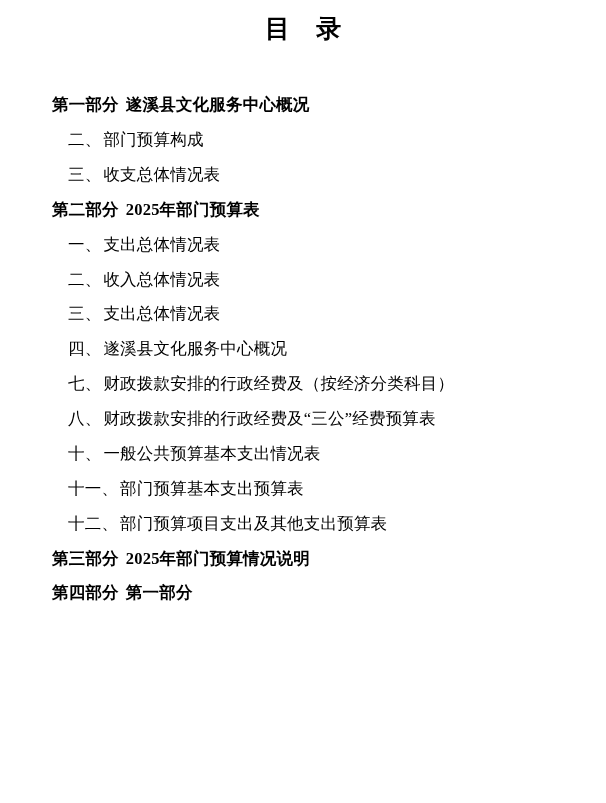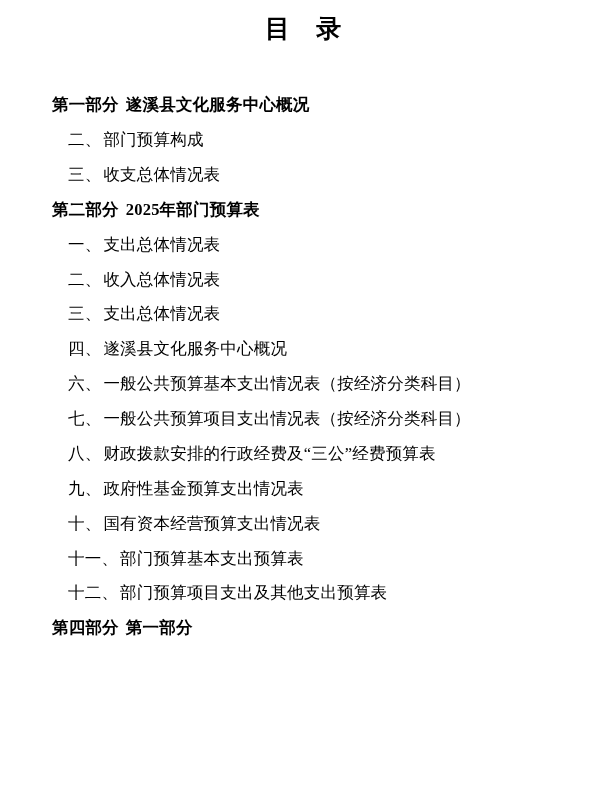--- a/index.html
+++ b/index.html
@@ -68,22 +68,21 @@
   <div class="doc-title">目 录</div>
   <div class="toc" id="toc-list">
       <div class="toc-entry part"><span class="part-label">第一部分</span><span class="txt">遂溪县文化服务中心概况</span></div>
       <div class="toc-entry item"><span class="num">二、</span><span class="txt">部门预算构成</span></div>
       <div class="toc-entry item"><span class="num">三、</span><span class="txt">收支总体情况表</span></div>
       <div class="toc-entry part"><span class="part-label">第二部分</span><span class="txt">2025年部门预算表</span></div>
       <div class="toc-entry item"><span class="num">一、</span><span class="txt">支出总体情况表</span></div>
       <div class="toc-entry item"><span class="num">二、</span><span class="txt">收入总体情况表</span></div>
       <div class="toc-entry item"><span class="num">三、</span><span class="txt">支出总体情况表</span></div>
       <div class="toc-entry item"><span class="num">四、</span><span class="txt">遂溪县文化服务中心概况</span></div>
-      <div class="toc-entry item"><span class="num">六、</span><span class="txt">一般公共预算基本支出情况表（按经济分类科目）</span></div>
-      <div class="toc-entry item"><span class="num">七、</span><span class="txt">一般公共预算项目支出情况表（按经济分类科目）</span></div>
+      <div class="toc-entry item"><span class="num">七、</span><span class="txt">财政拨款安排的行政经费及（按经济分类科目）</span></div>
       <div class="toc-entry item"><span class="num">八、</span><span class="txt">财政拨款安排的行政经费及“三公”经费预算表</span></div>
-      <div class="toc-entry item"><span class="num">九、</span><span class="txt">政府性基金预算支出情况表</span></div>
-      <div class="toc-entry item"><span class="num">十、</span><span class="txt">国有资本经营预算支出情况表</span></div>
+      <div class="toc-entry item"><span class="num">十、</span><span class="txt">一般公共预算基本支出情况表</span></div>
       <div class="toc-entry item"><span class="num">十一、</span><span class="txt">部门预算基本支出预算表</span></div>
       <div class="toc-entry item"><span class="num">十二、</span><span class="txt">部门预算项目支出及其他支出预算表</span></div>
+      <div class="toc-entry part"><span class="part-label">第三部分</span><span class="txt">2025年部门预算情况说明</span></div>
       <div class="toc-entry part"><span class="part-label">第四部分</span><span class="txt">第一部分</span></div>
     </div>
 </div>
 
 </body></html>

